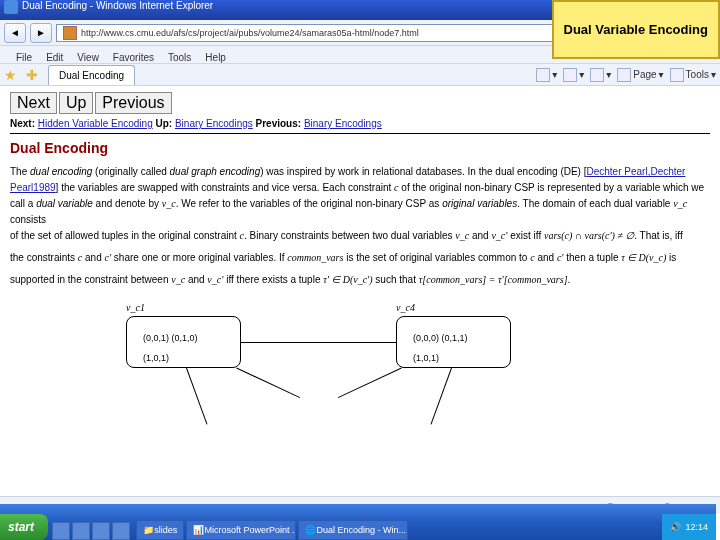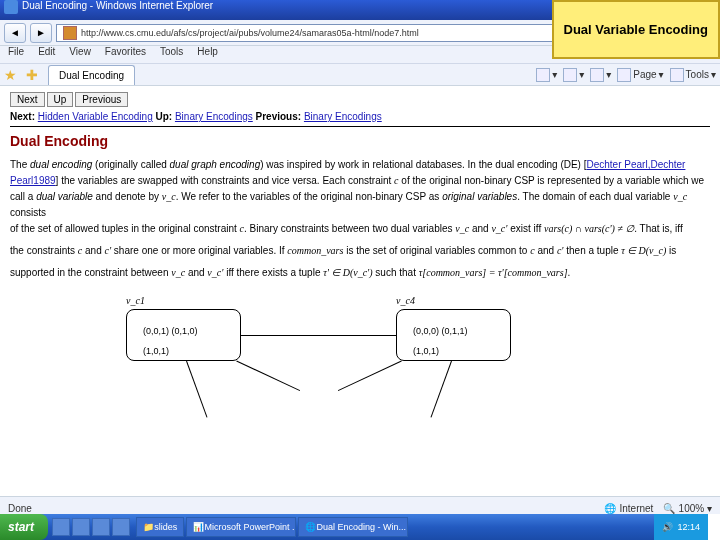--- a/index.html
+++ b/index.html
@@ -8,46 +8,46 @@
 .titlebar .ico{width:14px;height:14px;background:#4a8ae0;border-radius:2px;margin-right:4px}
 .titlebar .caps{display:flex;margin-left:auto;gap:2px}
 .cap{width:18px;height:16px;background:#3b6ccc;border-radius:2px;display:flex;align-items:center;justify-content:center;color:#fff;font-size:9px}
 .cap.close{background:#d44}
 .navbar{height:26px;background:#eef2fb;display:flex;align-items:center;border-bottom:1px solid #cbd5e0;padding:0 4px;gap:4px}
 .navbtn{width:22px;height:20px;border:1px solid #9bb0d0;border-radius:3px;background:linear-gradient(#fdfdff,#dfe8f6);display:flex;align-items:center;justify-content:center}
 .addr{flex:1;height:18px;border:1px solid #7a93bb;background:#fff;padding:0 4px;display:flex;align-items:center;font-size:9px;color:#333}
 .gicon{width:14px;height:14px;background:#d48a2e;border:1px solid #a66;margin-left:2px}
 .search{width:68px;height:18px;border:1px solid #7a93bb;background:#fff}
 .overlay{position:absolute;top:0;right:0;background:#ffee7a;border:2px solid #c0a020;padding:20px 10px;font-weight:bold;font-size:13px;color:#000;z-index:10}
-.menubar{height:18px;background:#eef2fb;display:flex;align-items:flex-start;gap:14px;padding:0 8px;font-size:10px;color:#333;border-bottom:1px solid #d0d8e8}
+.menubar{height:18px;background:#eef2fb;display:flex;align-items:flex-end;gap:14px;padding:0 16px;font-size:10px;color:#333;border-bottom:1px solid #d0d8e8}
 .tabbar{height:22px;background:#eef2fb;display:flex;align-items:center;padding:0 4px;border-bottom:1px solid #cbd5e0}
 .star{width:16px;height:16px;color:#e8b83e;font-size:14px;margin-right:6px}
 .tab{height:20px;border:1px solid #9bb0d0;border-bottom:none;background:#fff;padding:0 10px;display:flex;align-items:center;font-size:10px;border-radius:3px 3px 0 0}
 .rtools{margin-left:auto;display:flex;align-items:center;gap:6px;font-size:10px;color:#333}
 .rtool{display:flex;align-items:center;gap:2px}
 .mini{width:14px;height:14px;border:1px solid #9bb0d0;background:#eef}
 .content{height:425px;background:#fff;padding:6px 10px;overflow:hidden;position:relative}
 .btnrow{display:flex;gap:2px;margin-bottom:4px}
-.btn{border:1px solid #888;background:#f0f0f0;padding:1px 6px;font-size:10px}
+.btn{border:1px solid #888;background:#f0f0f0;padding:1px 6px;font-size:16px}
 .navline{font-size:10px;color:#000;margin-bottom:4px}
 .navline a{color:#1818b8;text-decoration:underline}
 .navline b{font-weight:bold}
 hr{border:none;border-top:1px solid #000;margin:4px 0}
 h2{font-size:14px;color:#8b0000;font-weight:bold;margin:6px 0 8px}
 .body{font-size:10px;line-height:1.6;color:#000}
 .body i{font-style:italic}
 .body .lnk{color:#1818b8;text-decoration:underline}
 .math{font-style:italic;font-family:'Times New Roman',serif}
 .diagram{position:relative;height:140px;margin-top:14px;margin-left:116px}
 .dnode{position:absolute;width:115px;height:52px;border:1px solid #000;border-radius:8px;background:#fff;font-size:9px;padding:16px;font-family:'Times New Roman',serif}
 .dlabel{position:absolute;font-size:10px;font-family:'Times New Roman',serif;font-style:italic}
 .dline{position:absolute;background:#000}
 .status{position:absolute;bottom:26px;left:0;right:0;height:18px;background:#eef2fb;border-top:1px solid #cbd5e0;display:flex;align-items:flex-end;padding:0 8px;font-size:10px;color:#333}
 .status .r{margin-left:auto;display:flex;align-items:center;gap:10px}
-.taskbar{position:absolute;bottom:0;left:0;right:12px;height:26px;background:linear-gradient(to bottom,#3f7ee0,#235ac0 50%,#1a4ba8);display:flex;align-items:center}
+.taskbar{position:absolute;bottom:0;left:0;right:4px;height:36px;background:linear-gradient(to bottom,#3f7ee0,#235ac0 50%,#1a4ba8);display:flex;align-items:flex-end}
 .start{height:26px;background:linear-gradient(to bottom,#4fb84f,#2a8a2a);color:#fff;font-weight:bold;font-size:12px;font-style:italic;padding:0 14px 0 8px;display:flex;align-items:center;border-radius:0 8px 8px 0}
 .ql{display:flex;gap:2px;margin-left:4px}
 .qli{width:18px;height:18px;background:#5a8ad8;border:1px solid #3a6ab8}
 .tasks{display:flex;gap:2px;margin-left:6px}
 .task{height:20px;background:#3a6ed0;border:1px solid #2a5eb0;padding:0 6px;display:flex;align-items:center;color:#fff;font-size:9px;max-width:110px;overflow:hidden;white-space:nowrap}
 .tray{margin-left:auto;height:26px;background:#1a9ae0;padding:0 8px;display:flex;align-items:center;color:#fff;font-size:9px;gap:4px}
 </style>
 </head>
 <body>
 

